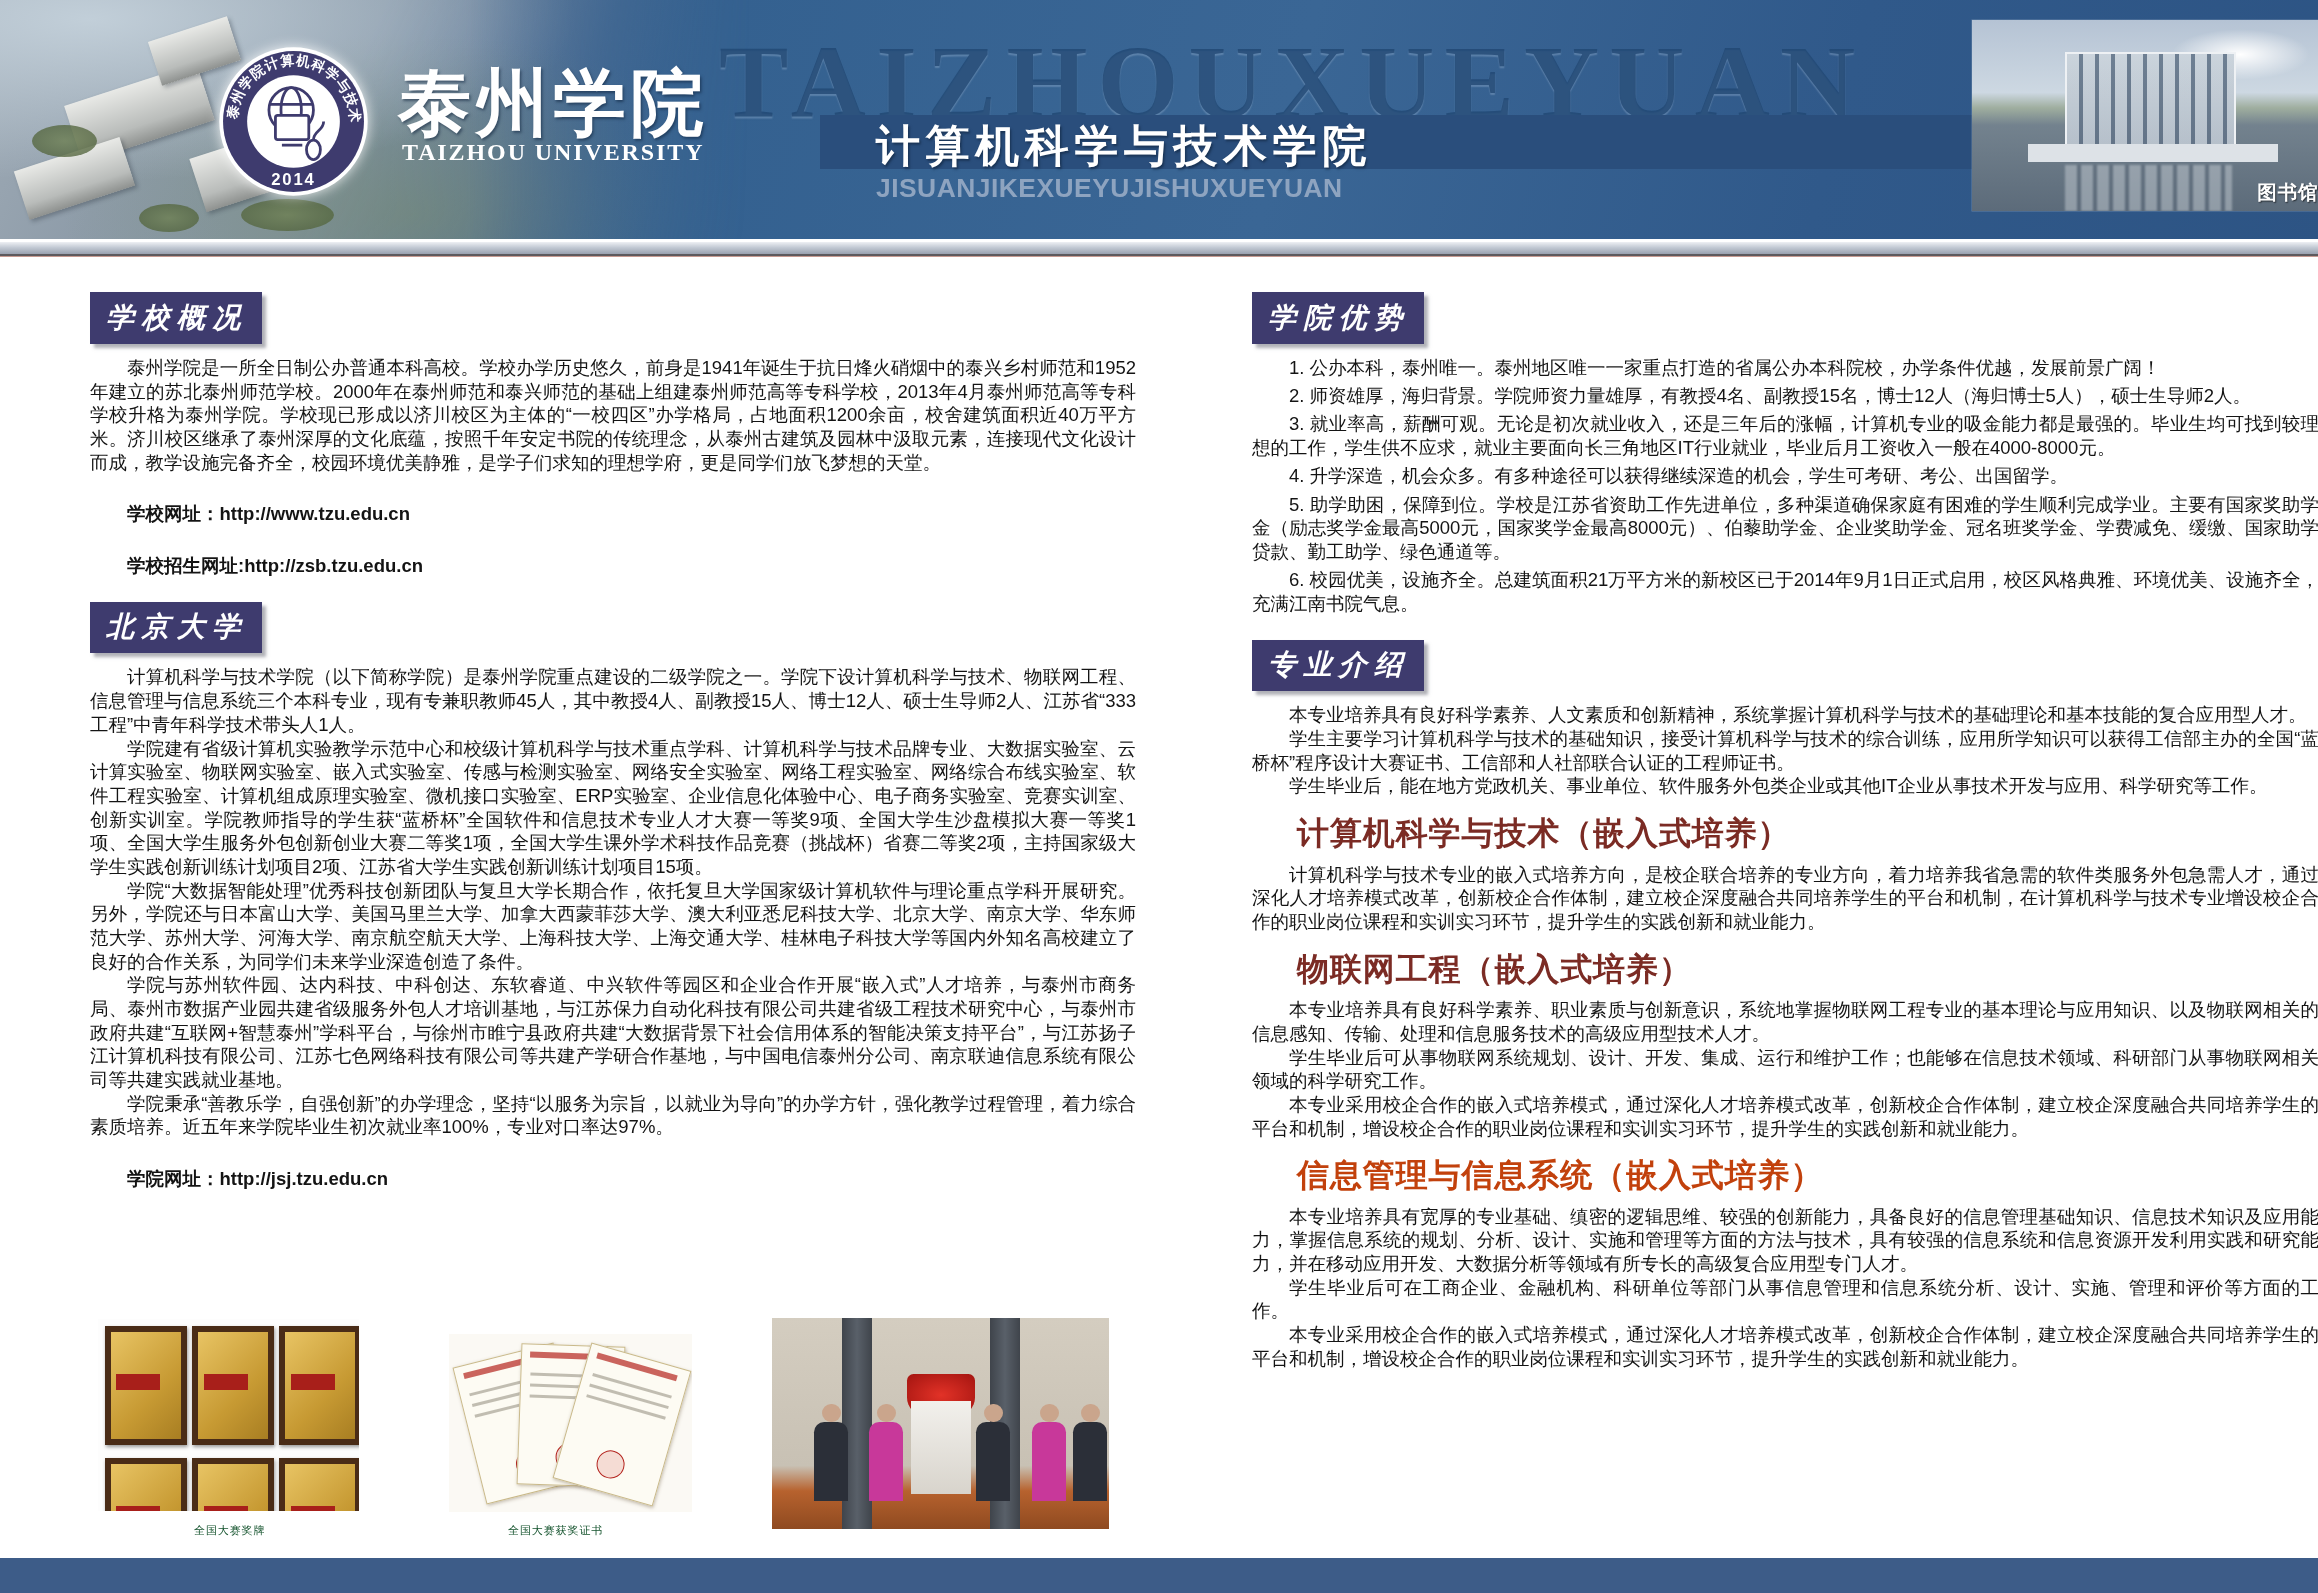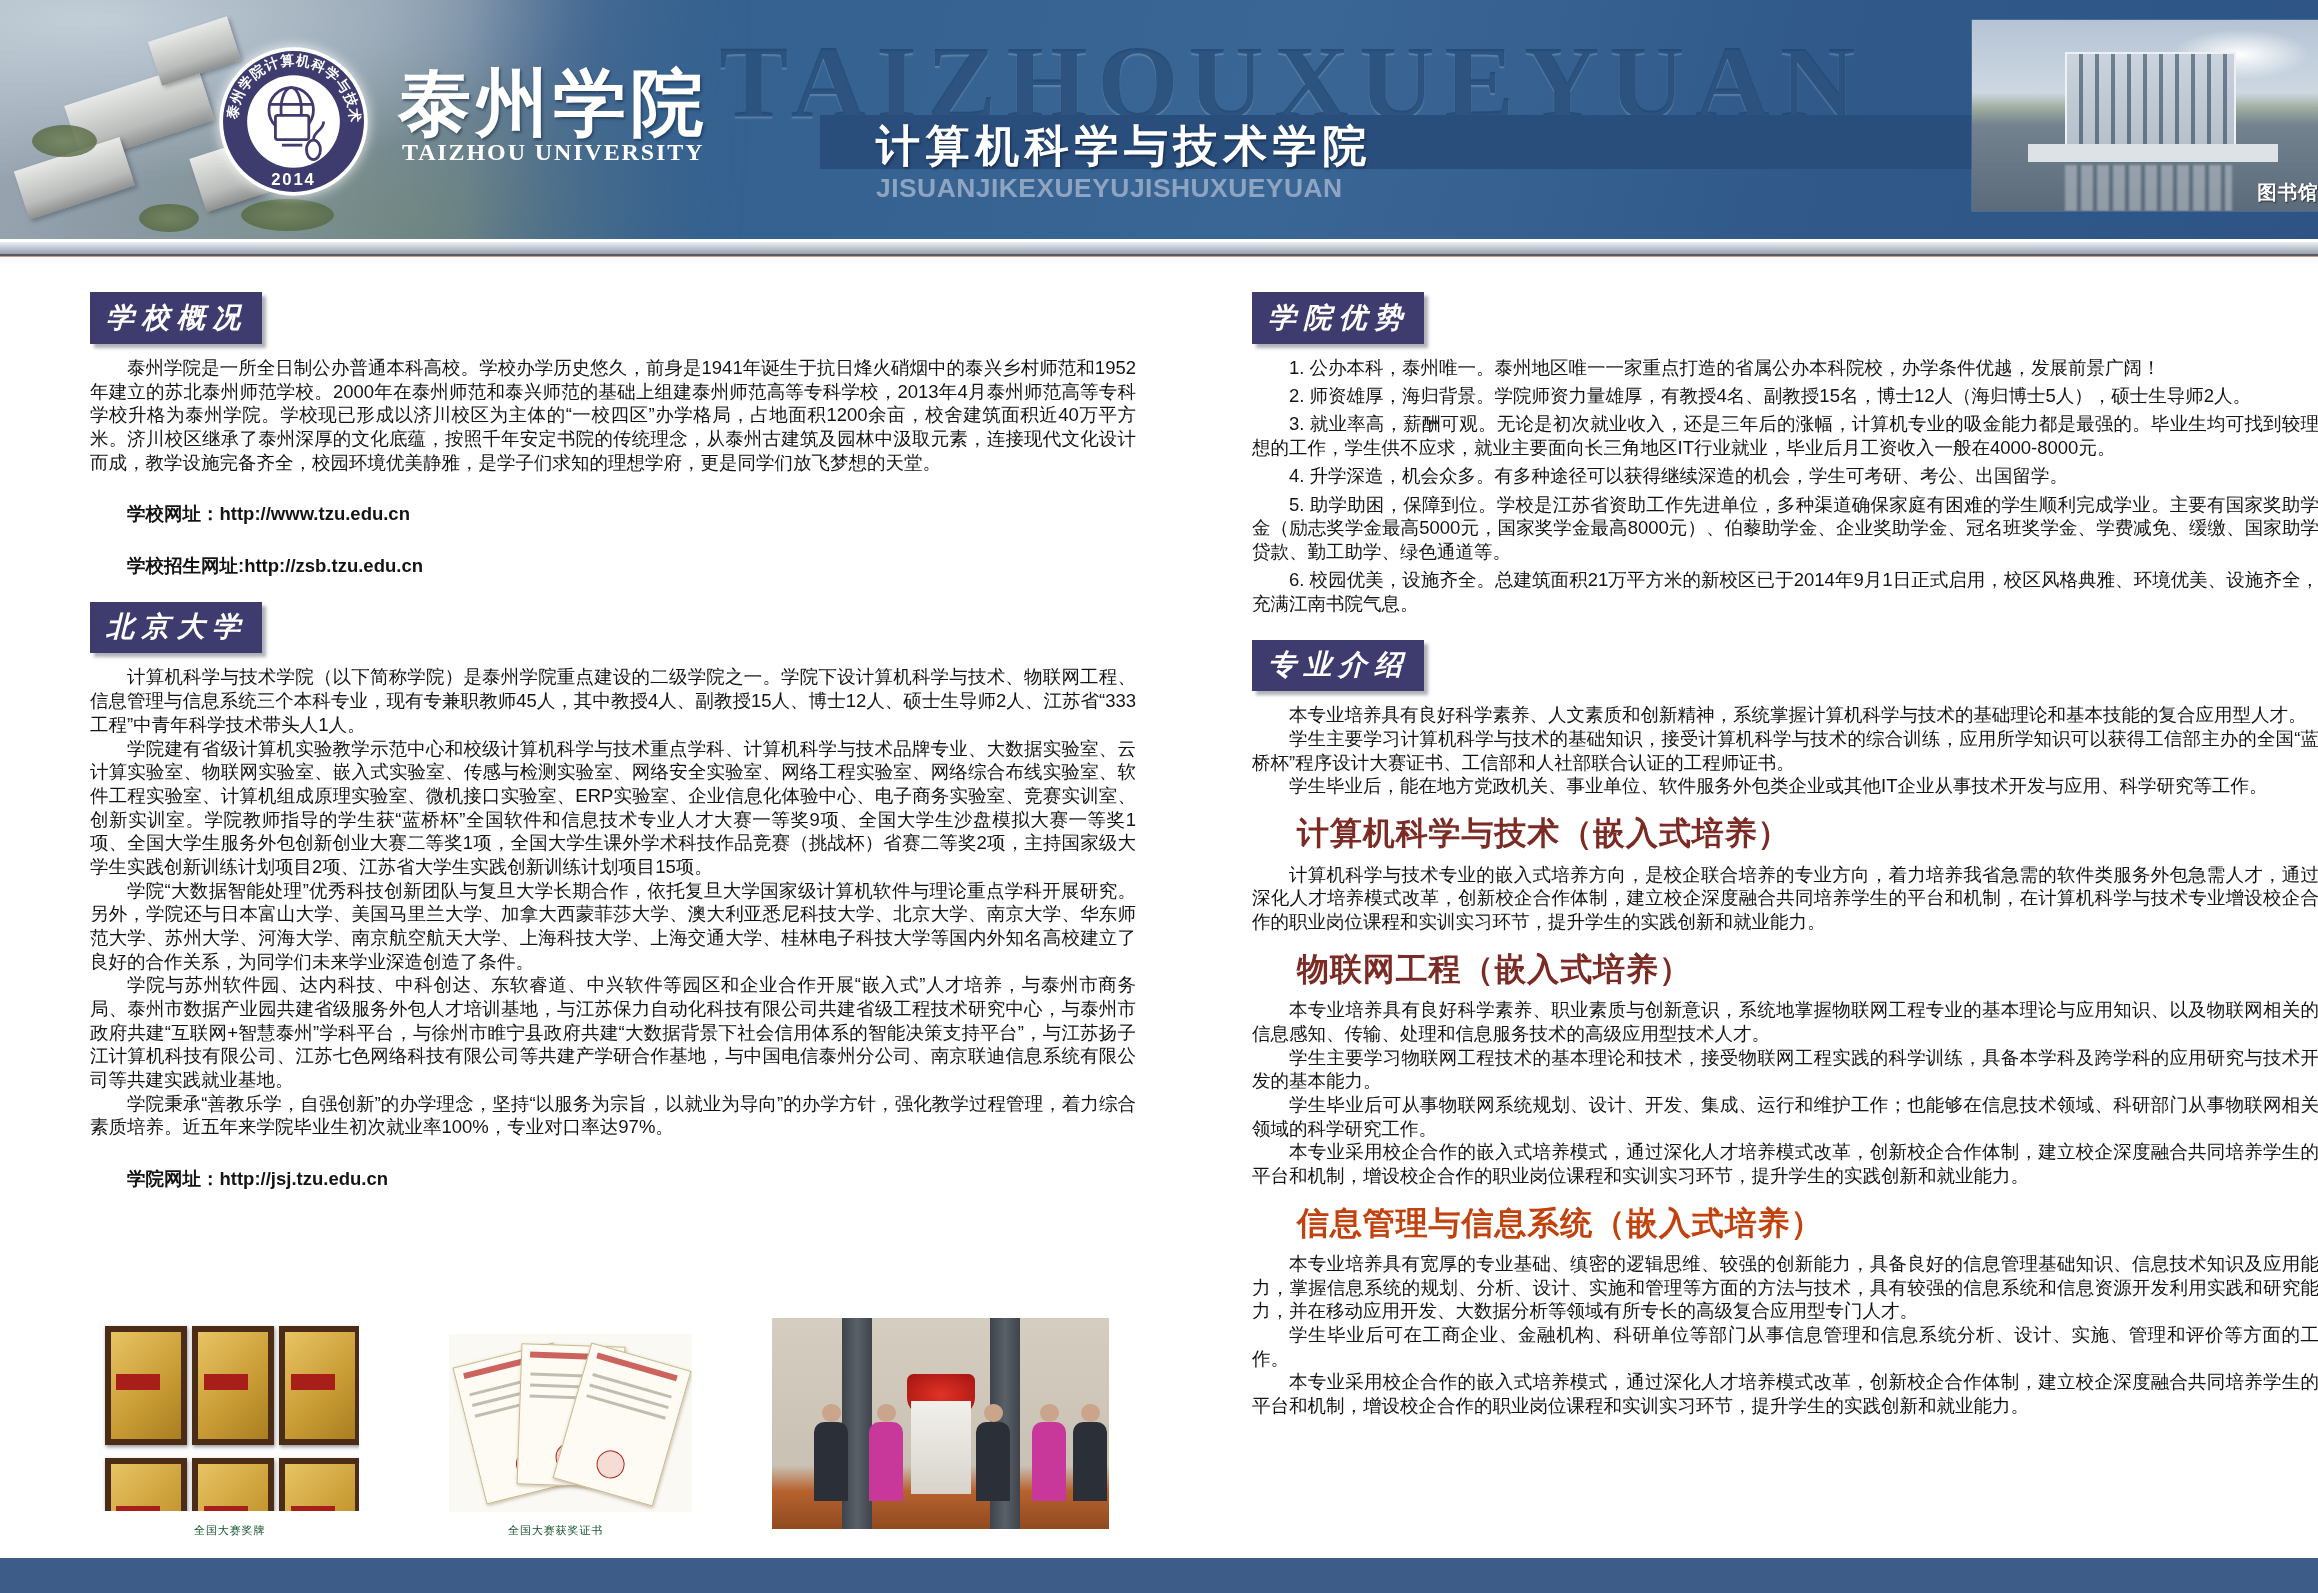--- a/index.html
+++ b/index.html
@@ -289,21 +289,20 @@
 
     <p>本专业培养具有良好科学素养、人文素质和创新精神，系统掌握计算机科学与技术的基础理论和基本技能的复合应用型人才。</p>
     <p>学生主要学习计算机科学与技术的基础知识，接受计算机科学与技术的综合训练，应用所学知识可以获得工信部主办的全国“蓝桥杯”程序设计大赛证书、工信部和人社部联合认证的工程师证书。</p>
     <p>学生毕业后，能在地方党政机关、事业单位、软件服务外包类企业或其他IT企业从事技术开发与应用、科学研究等工作。</p>
 
     <h3 class="major-title">计算机科学与技术（嵌入式培养）</h3>
     <p>计算机科学与技术专业的嵌入式培养方向，是校企联合培养的专业方向，着力培养我省急需的软件类服务外包急需人才，通过深化人才培养模式改革，创新校企合作体制，建立校企深度融合共同培养学生的平台和机制，在计算机科学与技术专业增设校企合作的职业岗位课程和实训实习环节，提升学生的实践创新和就业能力。</p>
 
     <h3 class="major-title">物联网工程（嵌入式培养）</h3>
     <p>本专业培养具有良好科学素养、职业素质与创新意识，系统地掌握物联网工程专业的基本理论与应用知识、以及物联网相关的信息感知、传输、处理和信息服务技术的高级应用型技术人才。</p>
-    <p>学生主要学习物联网工程技术的基本理论和技术，接受物联网工程实践的科学训练，具备本学科及跨学科的应用研究与技术开发的基本能力。</p>
     <p>学生毕业后可从事物联网系统规划、设计、开发、集成、运行和维护工作；也能够在信息技术领域、科研部门从事物联网相关领域的科学研究工作。</p>
     <p>本专业采用校企合作的嵌入式培养模式，通过深化人才培养模式改革，创新校企合作体制，建立校企深度融合共同培养学生的平台和机制，增设校企合作的职业岗位课程和实训实习环节，提升学生的实践创新和就业能力。</p>
 
     <h3 class="major-title bright">信息管理与信息系统（嵌入式培养）</h3>
     <p>本专业培养具有宽厚的专业基础、缜密的逻辑思维、较强的创新能力，具备良好的信息管理基础知识、信息技术知识及应用能力，掌握信息系统的规划、分析、设计、实施和管理等方面的方法与技术，具有较强的信息系统和信息资源开发利用实践和研究能力，并在移动应用开发、大数据分析等领域有所专长的高级复合应用型专门人才。</p>
     <p>学生毕业后可在工商企业、金融机构、科研单位等部门从事信息管理和信息系统分析、设计、实施、管理和评价等方面的工作。</p>
     <p>本专业采用校企合作的嵌入式培养模式，通过深化人才培养模式改革，创新校企合作体制，建立校企深度融合共同培养学生的平台和机制，增设校企合作的职业岗位课程和实训实习环节，提升学生的实践创新和就业能力。</p>
   </section>
 
   <footer class="footer-bar"></footer>

